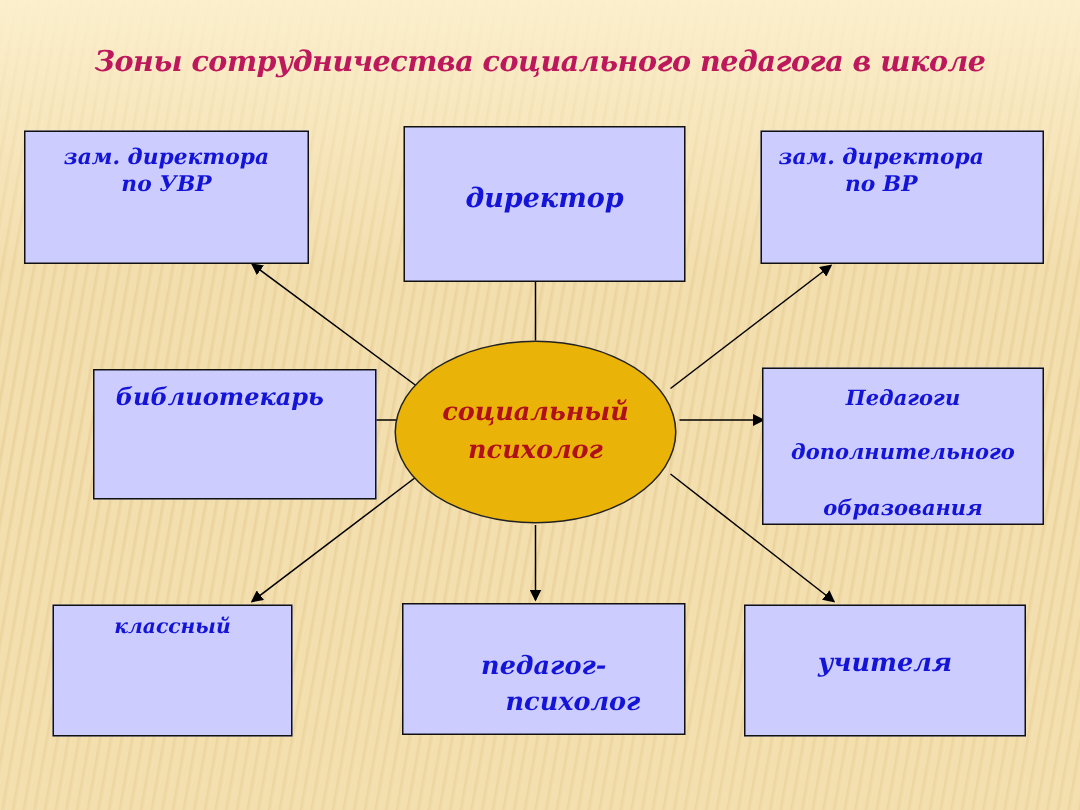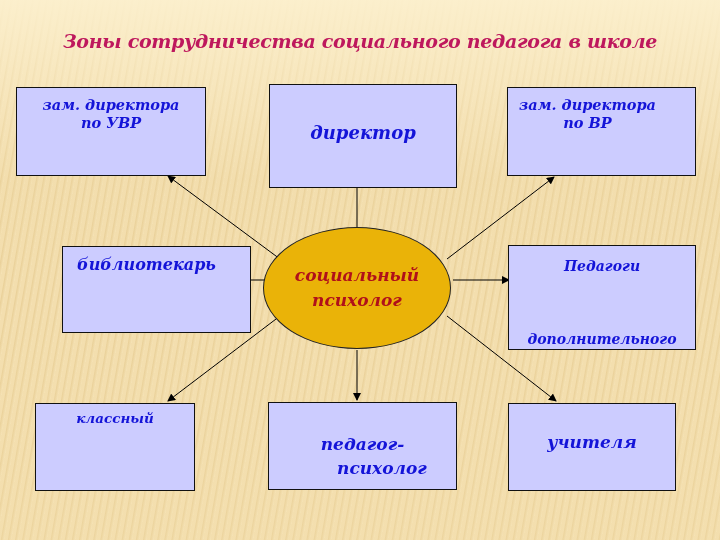--- a/index.html
+++ b/index.html
@@ -74,32 +74,33 @@
     <span class="line">по ВР</span>
   </div>
 
   <div class="box" style="left:35px; top:246px; width:189px; height:87px; font-size:16px; padding-top:8px; padding-right:20px;margin-left:27px;">
     <span class="line">библиотекарь</span>
   </div>
 
   <div class="box" style="left:508px; top:245px; width:188px; height:105px; font-size:14px; justify-content:space-between; padding-top:10px;">
     <span class="line" style="line-height:1.45;">Педагоги</span>
     <span class="line" style="line-height:1.45;">дополнительного</span>
+    <span class="line" style="line-height:1.45;">образования</span>
   </div>
 
   <div class="box" style="left:35px; top:403px; width:160px; height:88px; font-size:13.5px; padding-top:6px;">
     <span class="line">классный</span>
   </div>
 
   <div class="box" style="left:268px; top:402px; width:189px; height:88px; font-size:17px; padding-top:30px;">
     <span class="line" style="line-height:1.4;">педагог-</span>
     <span class="line" style="line-height:1.4;margin-left:39px;">психолог</span>
   </div>
 
-  <div class="box" style="left:508px; top:403px; width:168px; height:88px; font-size:17px; padding-top:28px;text-align:center;">
+  <div class="box" style="left:496px; top:403px; width:188px; height:88px; font-size:17px; padding-top:28px;text-align:center;">
     <span class="line">учителя</span>
   </div>
 
   <div class="center-node">
     <span class="line">социальный</span>
     <span class="line">психолог</span>
   </div>
 
 </div>
 

